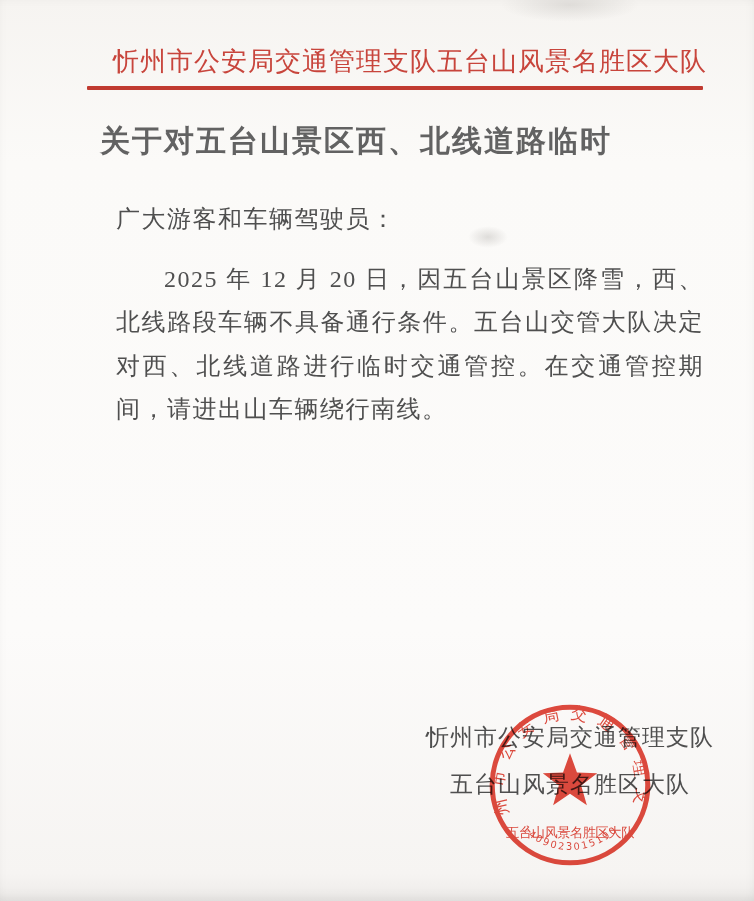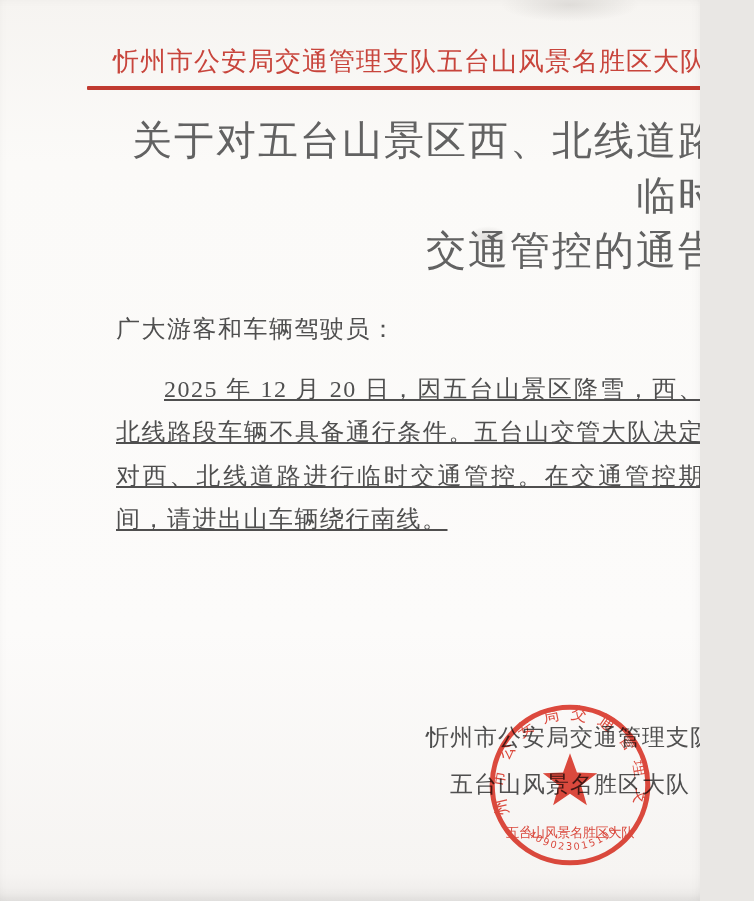--- a/index.html
+++ b/index.html
@@ -3,21 +3,21 @@
 <meta charset="utf-8">
 <style>
   html,body{margin:0;padding:0;}
   body{
     width:754px;height:901px;
     font-family:"Liberation Serif","DejaVu Serif",serif;
     background:#e9e7e4;
   }
   .page{
     position:relative;
-    width:700px;height:901px;
+    width:754px;height:901px;
     background:linear-gradient(180deg,#f6f4f1 0%,#fbfaf8 18%,#fcfbfa 70%,#f6f4f2 97%,#eceae8 100%);
     box-shadow:inset 0 -10px 14px -10px rgba(0,0,0,.10),
                inset -8px 0 14px -10px rgba(0,0,0,.06),
                inset 8px 0 14px -12px rgba(0,0,0,.05),
                inset 0 10px 12px -12px rgba(0,0,0,.05);
     overflow:hidden;
   }
   .smudge{position:absolute;border-radius:50%;pointer-events:none;}
   .smudge.s1{left:500px;top:-12px;width:140px;height:34px;
     background:radial-gradient(ellipse at center,rgba(120,115,110,.18),rgba(120,115,110,0) 70%);}
@@ -37,38 +37,38 @@
   .header-rule{
     position:absolute;
     left:-13px;top:86px;
     width:616px;height:4px;
     background:#c03a30;
     border-radius:1px;
   }
 
   .doc-title{
     margin-top:34px;
-    text-align:right;
-    font-size:40px;
+    text-align:left;
+    font-size:30px;
     line-height:55px;
     letter-spacing:2px;
     color:#626262;
-    font-weight:normal;
+    font-weight:bold;
   }
 
   .body-text{
     margin-top:30px;
     font-size:24px;
     line-height:43.5px;
     letter-spacing:1.5px;
     color:#4f4f4f;
     text-align:justify;
   }
   .body-text p{margin:16px;}
-  .body-text p.indent{text-indent:2em;text-decoration:underline;}
+  .body-text p.indent{text-indent:2em;}
 
   .signature{
     position:absolute;
     left:420px;top:714px;
     width:300px;
     text-align:center;
     font-size:23px;
     line-height:47px;
     letter-spacing:1px;
     color:#4f4f4f;
@@ -89,21 +89,21 @@
 <div class="page">
 
   <div class="smudge s1"></div>
   <div class="smudge s2"></div>
 
   <div class="content">
 
     <div class="agency-header">忻州市公安局交通管理支队五台山风景名胜区大队</div>
     <div class="header-rule"></div>
 
-    <h1 class="doc-title"><span>关于对五台山景区西、北线道路临时</span><br><span>交通管控的通告</span></h1>
+    <h1 class="doc-title"><span>关于对五台山景区西、北线道路临时</span><br></h1>
 
     <div class="body-text">
       <p>广大游客和车辆驾驶员：</p>
       <p class="indent">2025 年 12 月 20 日，因五台山景区降雪，西、北线路段车辆不具备通行条件。五台山交管大队决定对西、北线道路进行临时交通管控。在交通管控期间，请进出山车辆绕行南线。</p>
     </div>
   </div>
 
   <div class="signature">
     <div>忻州市公安局交通管理支队</div>
     <div>五台山风景名胜区大队</div>

